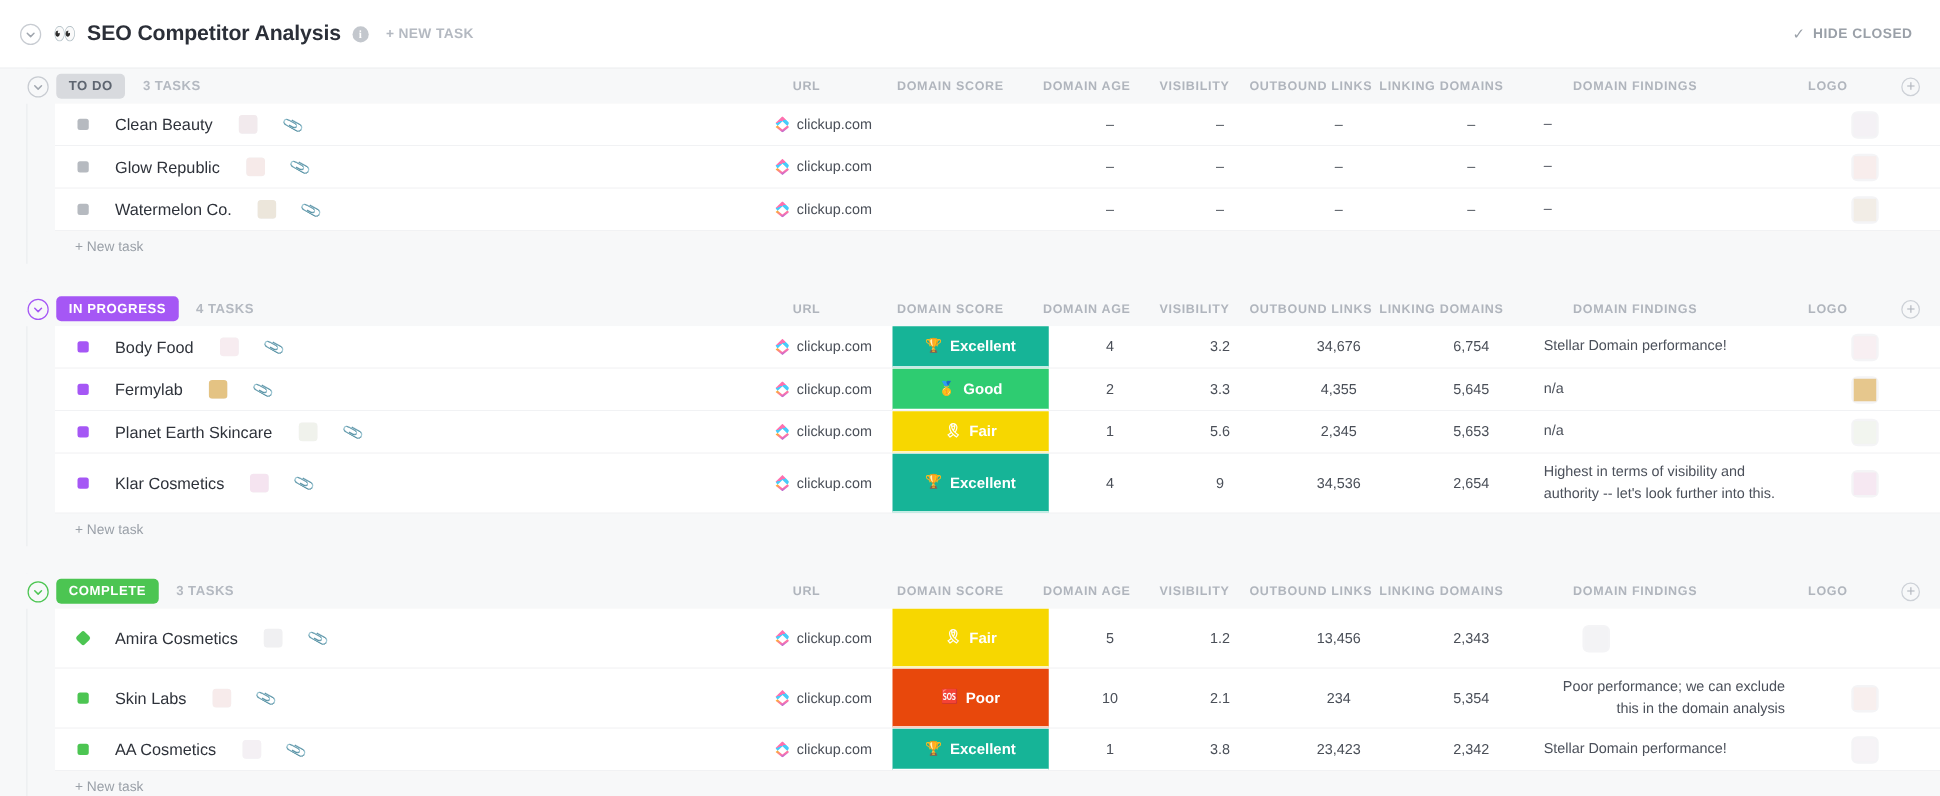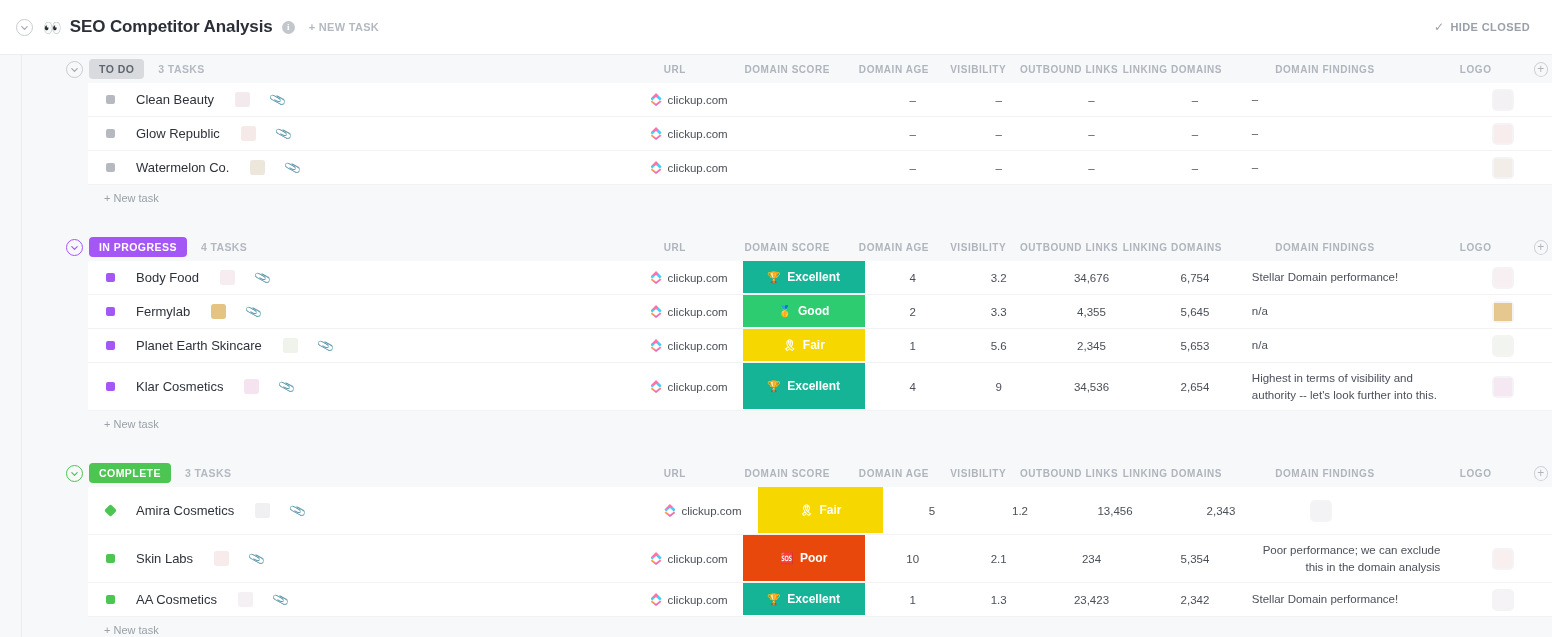--- a/index.html
+++ b/index.html
@@ -42,39 +42,39 @@
   }
   .hide-closed {
     margin-left: auto; font-size: 11px; font-weight: 600; color: #9aa0a8;
     letter-spacing: 0.4px; display: flex; align-items: center; gap: 6px;
     white-space: nowrap; padding-right: 6px;
   }
   .hide-closed .tick { font-size: 12px; color: #9aa0a8; }
 
   
   .board { position: absolute; top: 55px; left: 0; right: 0; bottom: 0; overflow: hidden; }
-  .group { position: relative; padding-left: 44px; }
+  .group { position: relative; }
 
   
   .group-head {
     display: flex; align-items: center; height: 28px;
     padding-left: 22px; background: #f7f8f9; position: relative;
   }
   .group-head .chev-circle { margin-right: 6px; }
   .status-pill {
     font-size: 10.5px; font-weight: 700; letter-spacing: 0.45px;
     color: #fff; padding: 5px 10px; border-radius: 4px; line-height: 1;
     white-space: nowrap;
   }
   .task-count {
     font-size: 10.5px; font-weight: 600; color: #b4b9c1;
     letter-spacing: 0.4px; margin-left: 14px; white-space: nowrap;
   }
   .col-headers {
-    position: absolute; top: 0; left: 0; right: 4px; height: 28px;
+    position: absolute; top: 0; left: 0; right: 16px; height: 28px;
     display: flex; align-items: center; pointer-events: none;
   }
   .col-h {
     font-size: 10px; font-weight: 600; color: #b0b5bd;
     letter-spacing: 0.55px; text-align: center; white-space: nowrap;
     pointer-events: auto;
   }
   .add-col {
     width: 15px; height: 15px; border-radius: 50%; border: 1px solid #cdd1d7;
     color: #b0b5bd; font-size: 12px; line-height: 13px; text-align: center;
@@ -529,21 +529,21 @@
                 <span class="cu-logo"></span>
                 <span>clickup.com</span>
               </div>
               <div class="cell c-score" style="width: 125px;">
                 <div class="score-badge" style="background: rgb(22, 180, 151);">
                   <span class="emj">🏆</span>
                   <span>Excellent</span>
                 </div>
               </div>
               <div class="cell" style="width: 98px;">1</div>
-              <div class="cell" style="width: 78px;">1.3</div>
+              <div class="cell" style="width: 78px;">3.8</div>
               <div class="cell" style="width: 112px;">23,423</div>
               <div class="cell" style="width: 100px;">2,342</div>
               <div class="cell c-find" style="width: 215px;">Stellar Domain performance!</div>
               <div class="cell c-logo" style="width: 100px;">
                 <span class="logo-thumb">
                   <i style="background:#f7f1f6"></i>
                 </span>
               </div>
             </div>
           </div>

